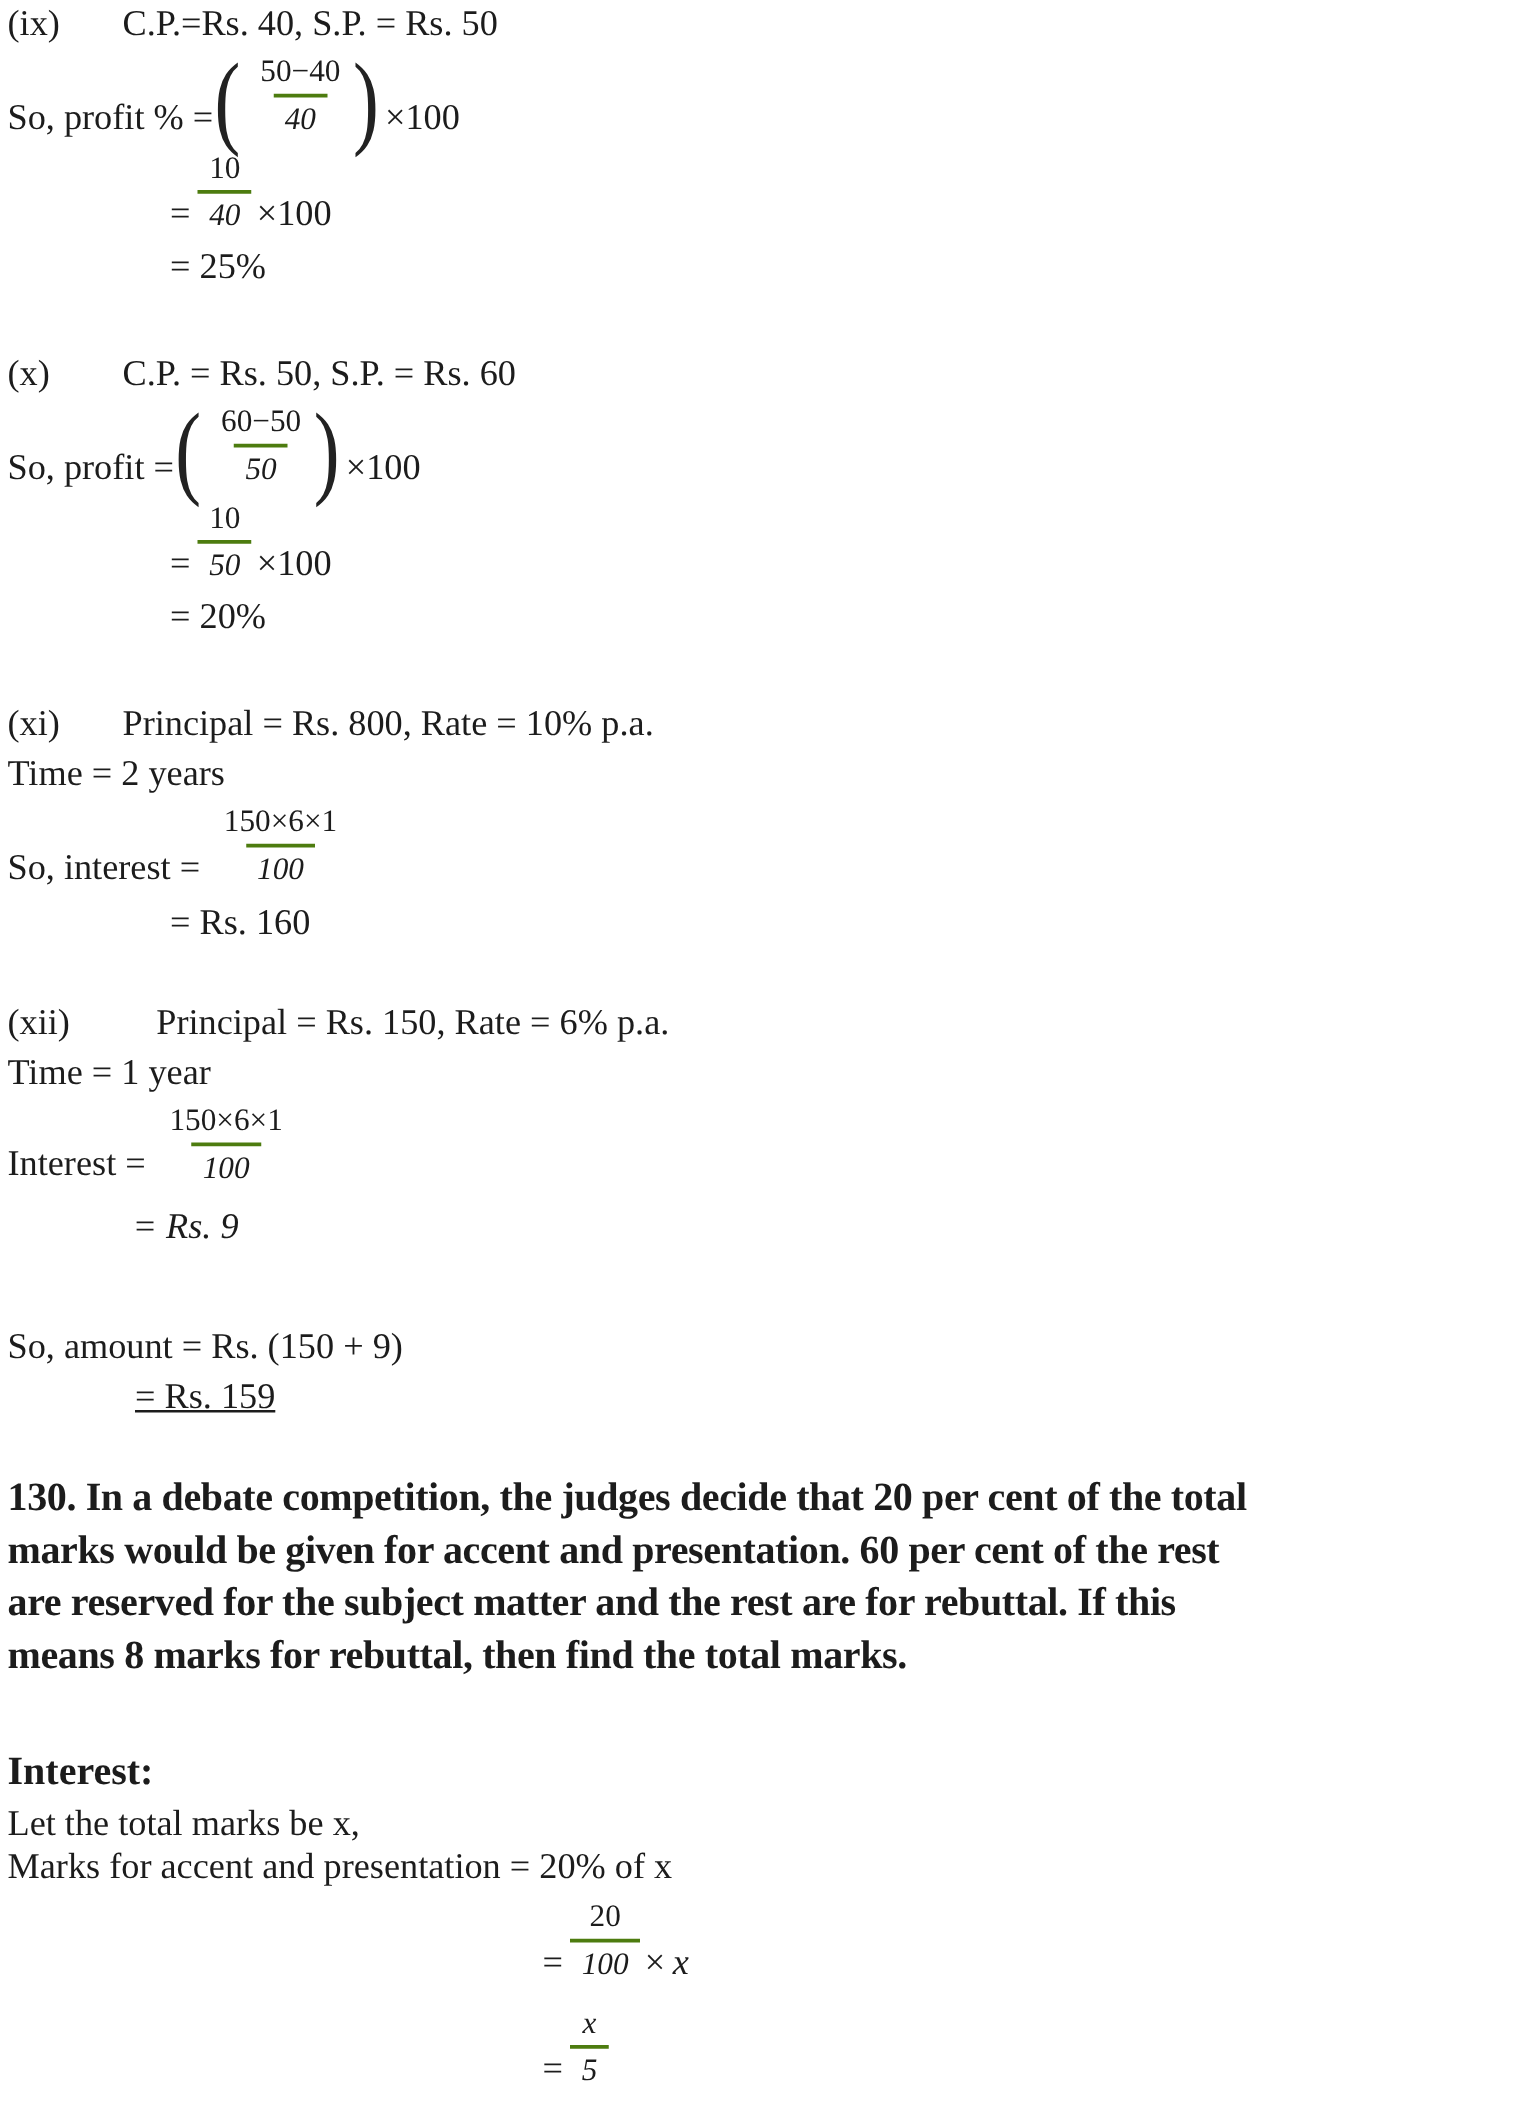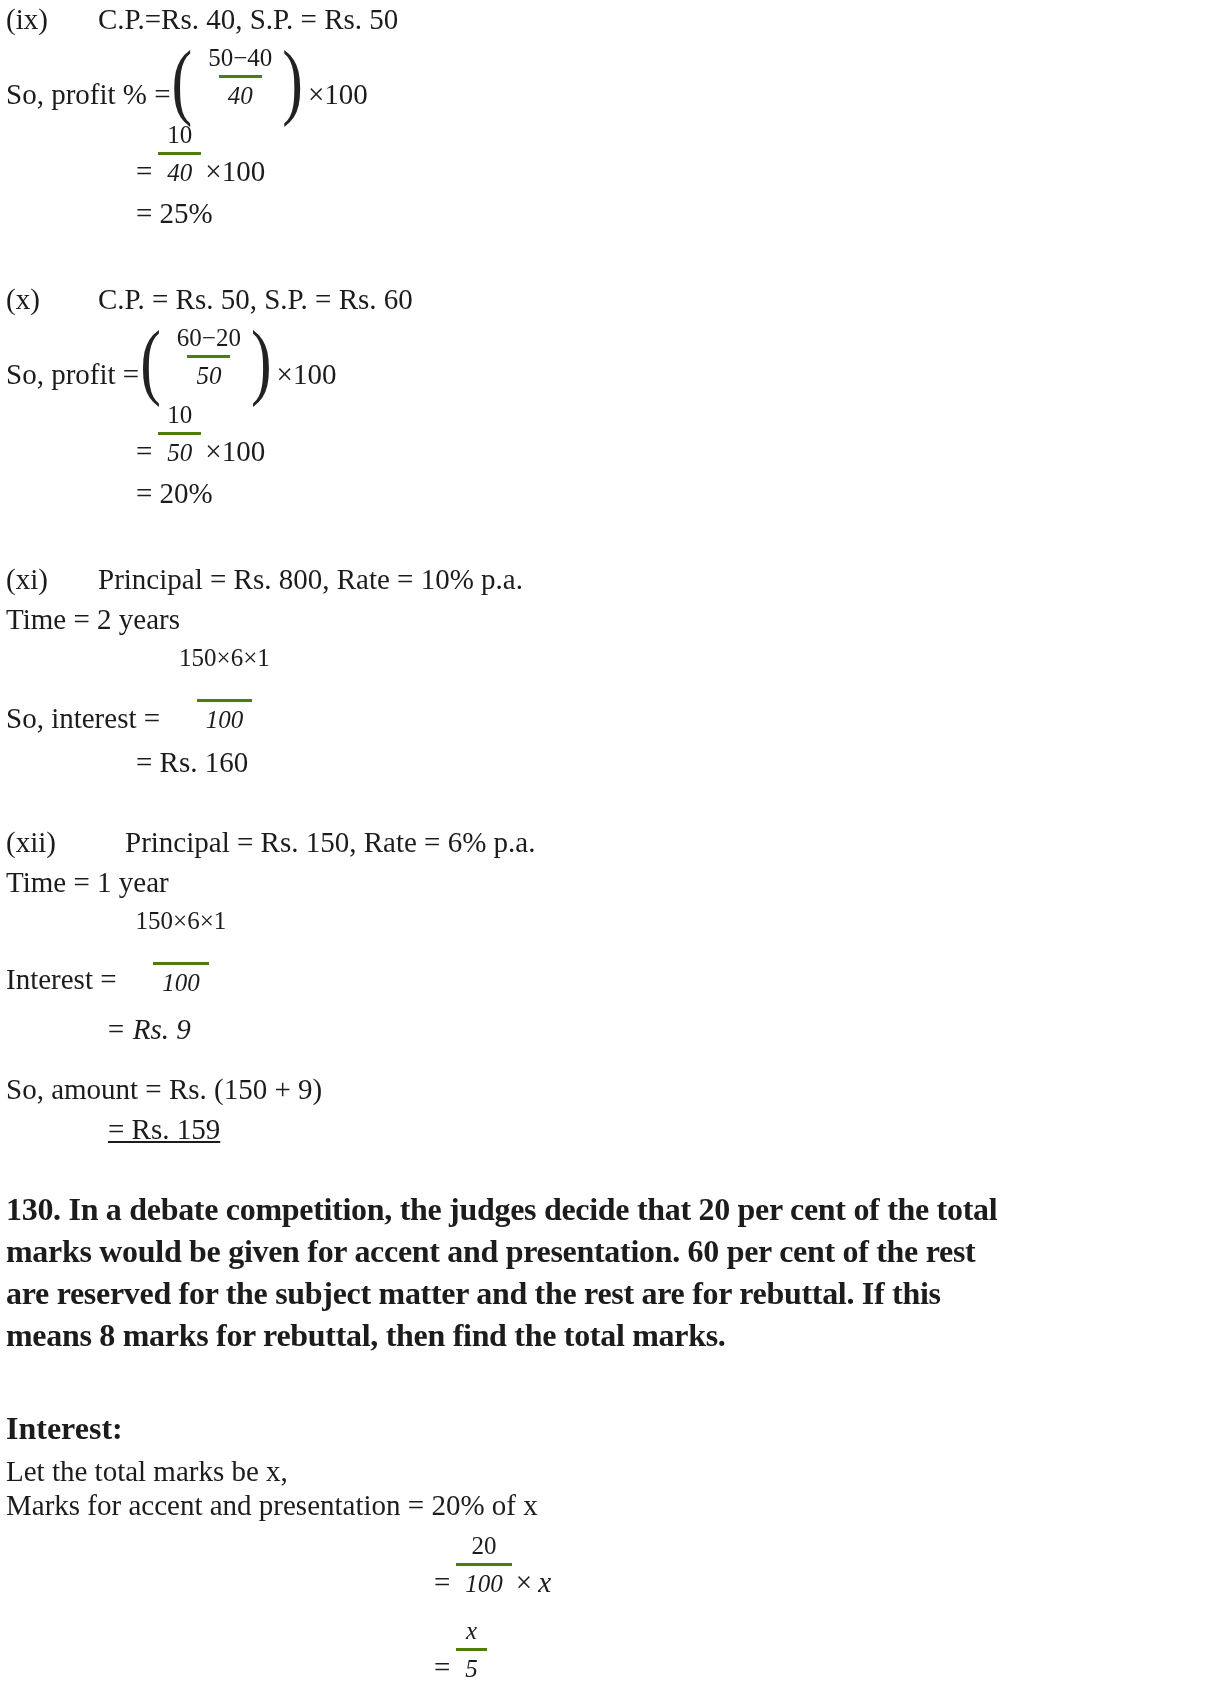--- a/index.html
+++ b/index.html
@@ -20,21 +20,21 @@
   .row {
     display: flex;
     align-items: flex-end;
     font-size: 29px;
     line-height: 34px;
     white-space: nowrap;
   }
   .row-bottom { align-items: flex-end; }
   .item { flex: 0 0 92px; }
   .gap6  > * + * { margin-left: 6px; }
-  .gap10 > * + * { margin-left: 10px; gap: 24px; }
+  .gap10 > * + * { margin-left: 10px; }
 
   
   .frac {
     display: inline-flex;
     flex-direction: column;
     align-items: center;
     text-align: center;
     font-size: 25px;
     line-height: 31px;
   }
@@ -62,21 +62,21 @@
   .ind145 { margin-left: 102px; text-decoration: underline; }
   .indsol { margin-left: 428px; }
 
   
   .mt6  { margin-top: 6px; }
   .mt8  { margin-top: 8px; }
   .mt10 { margin-top: 10px; }
   .mt14 { margin-top: 14px; font-style: italic; }
   .mt16 { margin-top: 16px; }
   .mt46 { margin-top: 46px; gap: 27px; }
-  .mt50 { margin-top: 26px; }
+  .mt50 { margin-top: 62px; }
   .mt52 { margin-top: 52px; }
 
   .question {
     margin-top: 42px;
     font-weight: 700;
     font-size: 32px;
     line-height: 42px;
     letter-spacing: -0.3px;
   }
   .question span { display: block; white-space: nowrap; }
@@ -121,21 +121,21 @@
   </div>
 
   <div class="row mt52">
     <span class="item">(x)</span>
     <span>C.P. = Rs. 50, S.P. = Rs. 60</span>
   </div>
   <div class="row mt6 gap6">
     <span>So, profit =</span>
     <span class="paren">(</span>
     <span class="frac">
-      <span class="num">60−20</span>
+      <span class="num">60−50</span>
       <span class="den">50</span>
     </span>
     <span class="paren">)</span>
     <span class="mult">×100</span>
   </div>
   <div class="row mt8 ind130 gap6">
     <span>=</span>
     <span class="frac">
       <span class="num">10</span>
       <span class="den">50</span>

